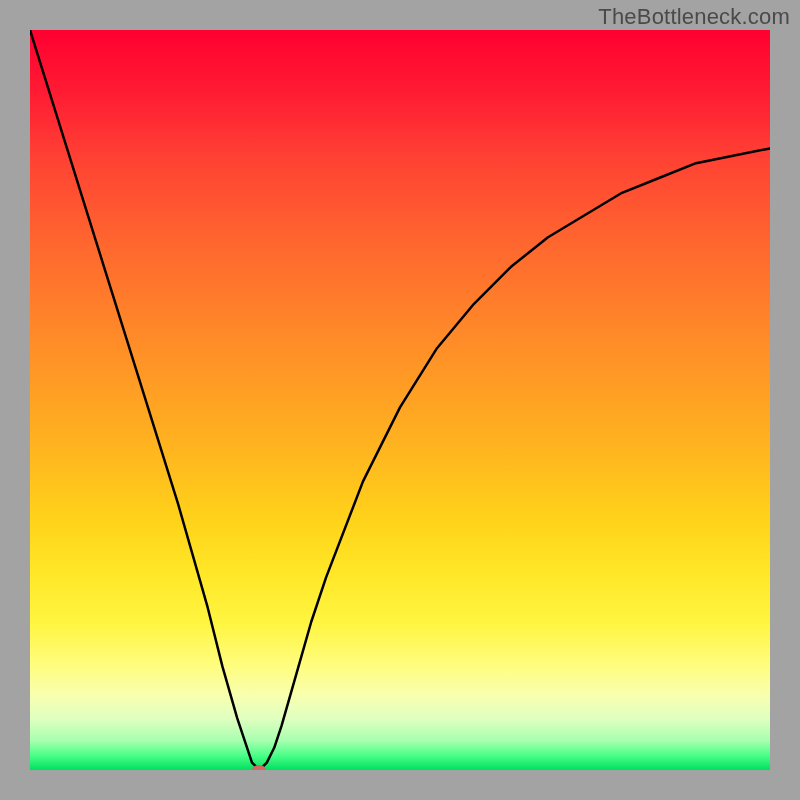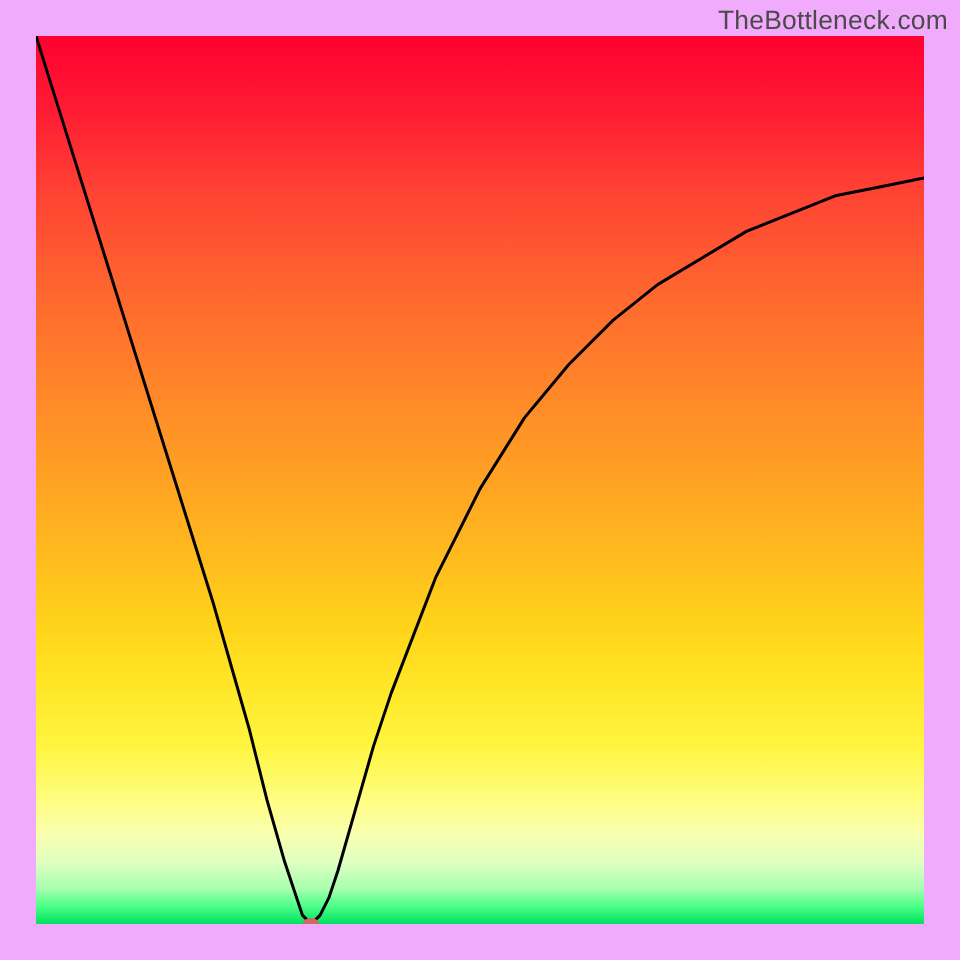--- a/index.html
+++ b/index.html
@@ -6,21 +6,21 @@
   body {
     width: 800px;
     height: 800px;
     background: #000;
     position: relative;
     font-family: Arial, Helvetica, sans-serif;
   }
   .frame {
     position: absolute;
     inset: 0;
-    background: #f0abfc;
+    background: #a3a3a3;
   }
   .plot-area {
     position: absolute;
     left: 30px;
     top: 30px;
     width: 740px;
     height: 740px;
     overflow: hidden;
   }
   .gradient-bg {

